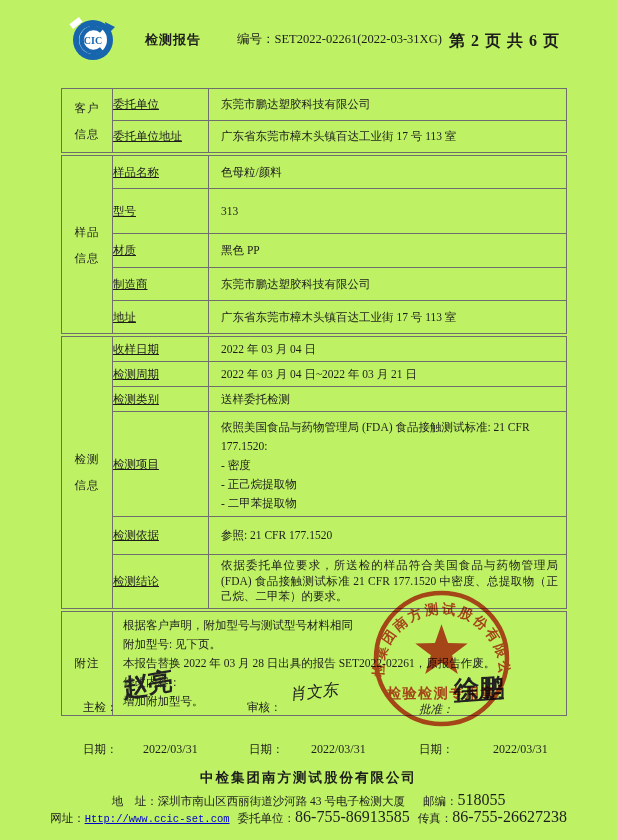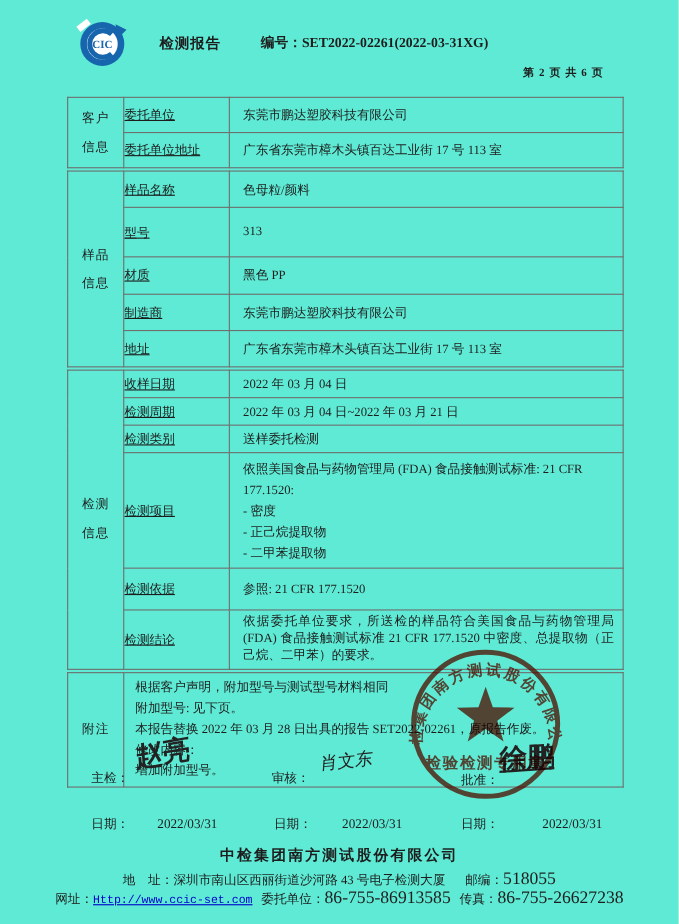--- a/index.html
+++ b/index.html
@@ -1,30 +1,30 @@
 <!DOCTYPE html>
 <html><head>
 <meta charset="utf-8">
 <style>
   * { margin: 0; padding: 0; box-sizing: border-box; }
   html, body { background: #e8e8e8; }
   .page {
     position: relative;
     width: 617px; height: 840px;
     margin: 0 auto;
-    background: #5eead4;
+    background: #bef264;
     font-family: "Liberation Serif", "DejaVu Serif", serif;
     color: #1d1d1d;
     overflow: hidden;
   }
   
   .logo { position: absolute; left: 67px; top: 16px; width: 52px; height: 48px; }
   .hdr-title { position: absolute; left: 145px; top: 31px; font-size: 13px; font-weight: bold; letter-spacing: 1px; }
-  .hdr-no { position: absolute; left: 237px; top: 31px; font-size: 12.5px; font-weight: bold; }
-  .hdr-page { position: absolute; right: 68px; top: 31px; font-size: 10px; font-weight: bold; letter-spacing: 1px; margin-top: 28px; }
+  .hdr-no { position: absolute; left: 237px; top: 31px; font-size: 12.5px; font-weight: normal; }
+  .hdr-page { position: absolute; right: 57px; top: 31px; font-size: 16px; font-weight: bold; letter-spacing: 1px; }
   
   .tables { position: absolute; left: 61px; top: 88px; width: 505px; }
   table.sec-table { border-collapse: collapse; table-layout: fixed; width: 505px; margin-bottom: 2px; }
   table.sec-table td { border: 1px solid #6e6e6e; font-size: 11.5px; vertical-align: middle; overflow: hidden; }
   td.sec { text-align: center; white-space: pre-line; line-height: 26px; letter-spacing: 1px; }
   td.field { padding-left: 0; text-decoration: underline; }
   td.value { padding-left: 12px; padding-right: 8px; }
   td.value.multi { white-space: pre-line; line-height: 19px; padding-top: 3px; padding-bottom: 3px; vertical-align: top; }
   td.value.concl { white-space: pre-line; line-height: 15.5px; padding-top: 3px; padding-bottom: 3px; text-align: justify; }
   td.notes-cell { white-space: pre-line; line-height: 19px; padding: 4px 8px 4px 10px; vertical-align: top; }
@@ -176,21 +176,21 @@
       </table>
   </div>
 
   <div class="sign-area">
     <span class="lbl" style="left:22px; top:32px;">主检：</span>
     <span class="handwriting hw1">赵亮</span>
 
     <span class="lbl" style="left:186px; top:32px;">审核：</span>
     <span class="handwriting hw2">肖文东</span>
 
-    <span class="lbl" style="left:358px; top:34px;">批准：</span>
+    <span class="lbl" style="left:358px; top:34px;font-style:italic;">批准：</span>
     <span class="handwriting hw3">徐鹏</span>
 
     <span class="lbl" style="left:22px; top:74px;">日期：</span>
     <span class="date-val" style="left:82px; top:74px;">2022/03/31</span>
 
     <span class="lbl" style="left:188px; top:74px;">日期：</span>
     <span class="date-val" style="left:250px; top:74px;">2022/03/31</span>
 
     <span class="lbl" style="left:358px; top:74px;">日期：</span>
     <span class="date-val" style="left:432px; top:74px;">2022/03/31</span>

